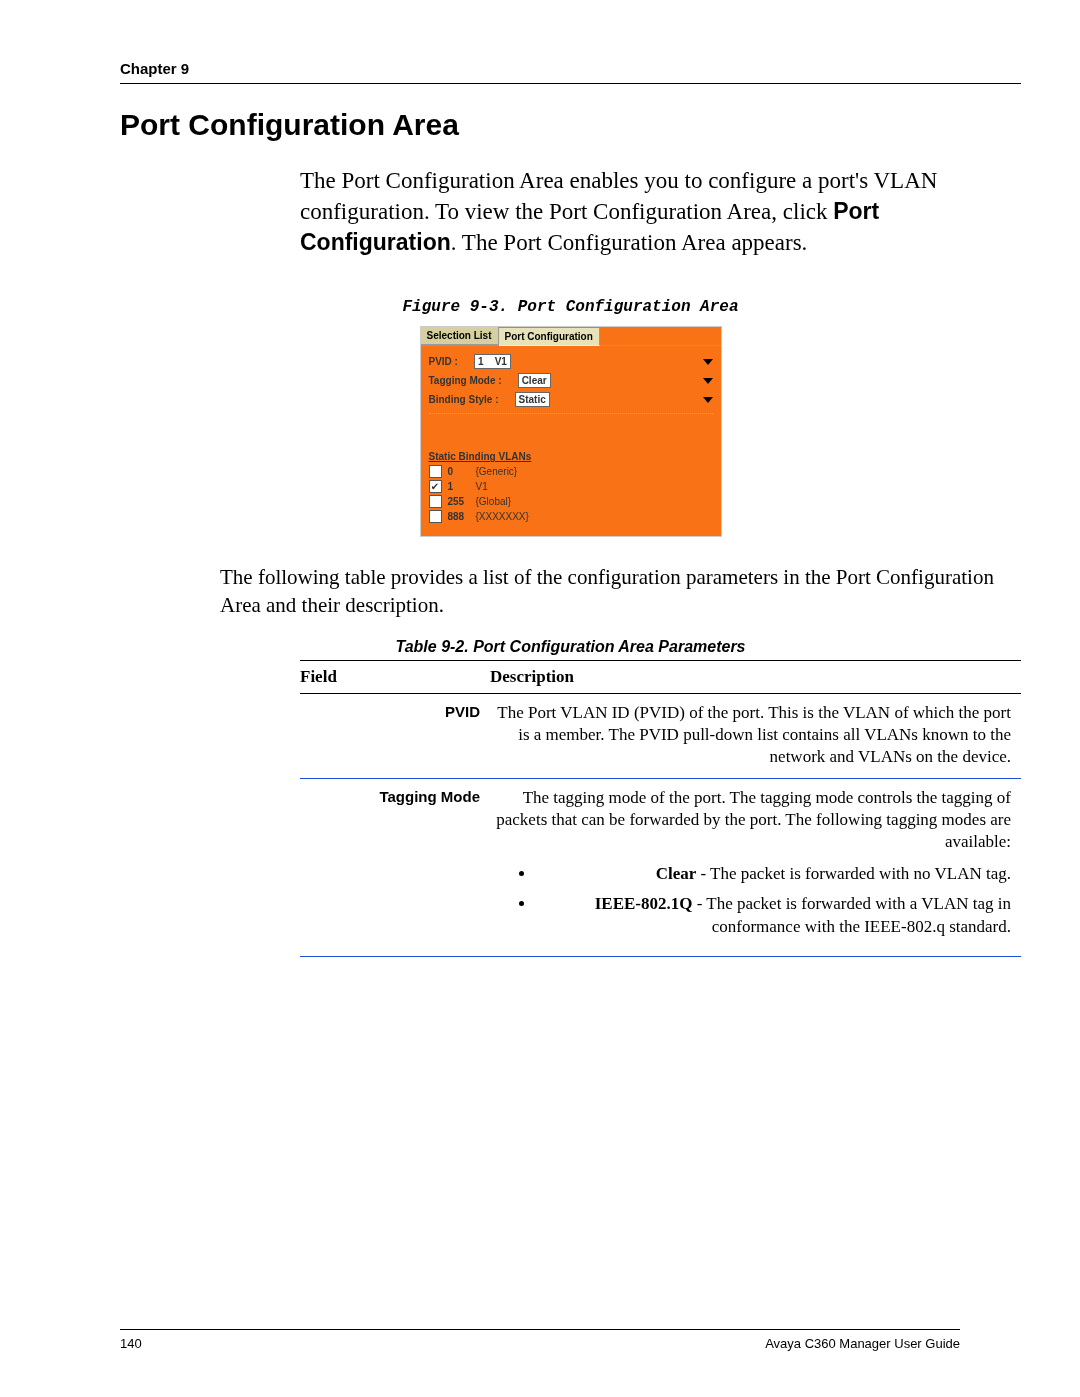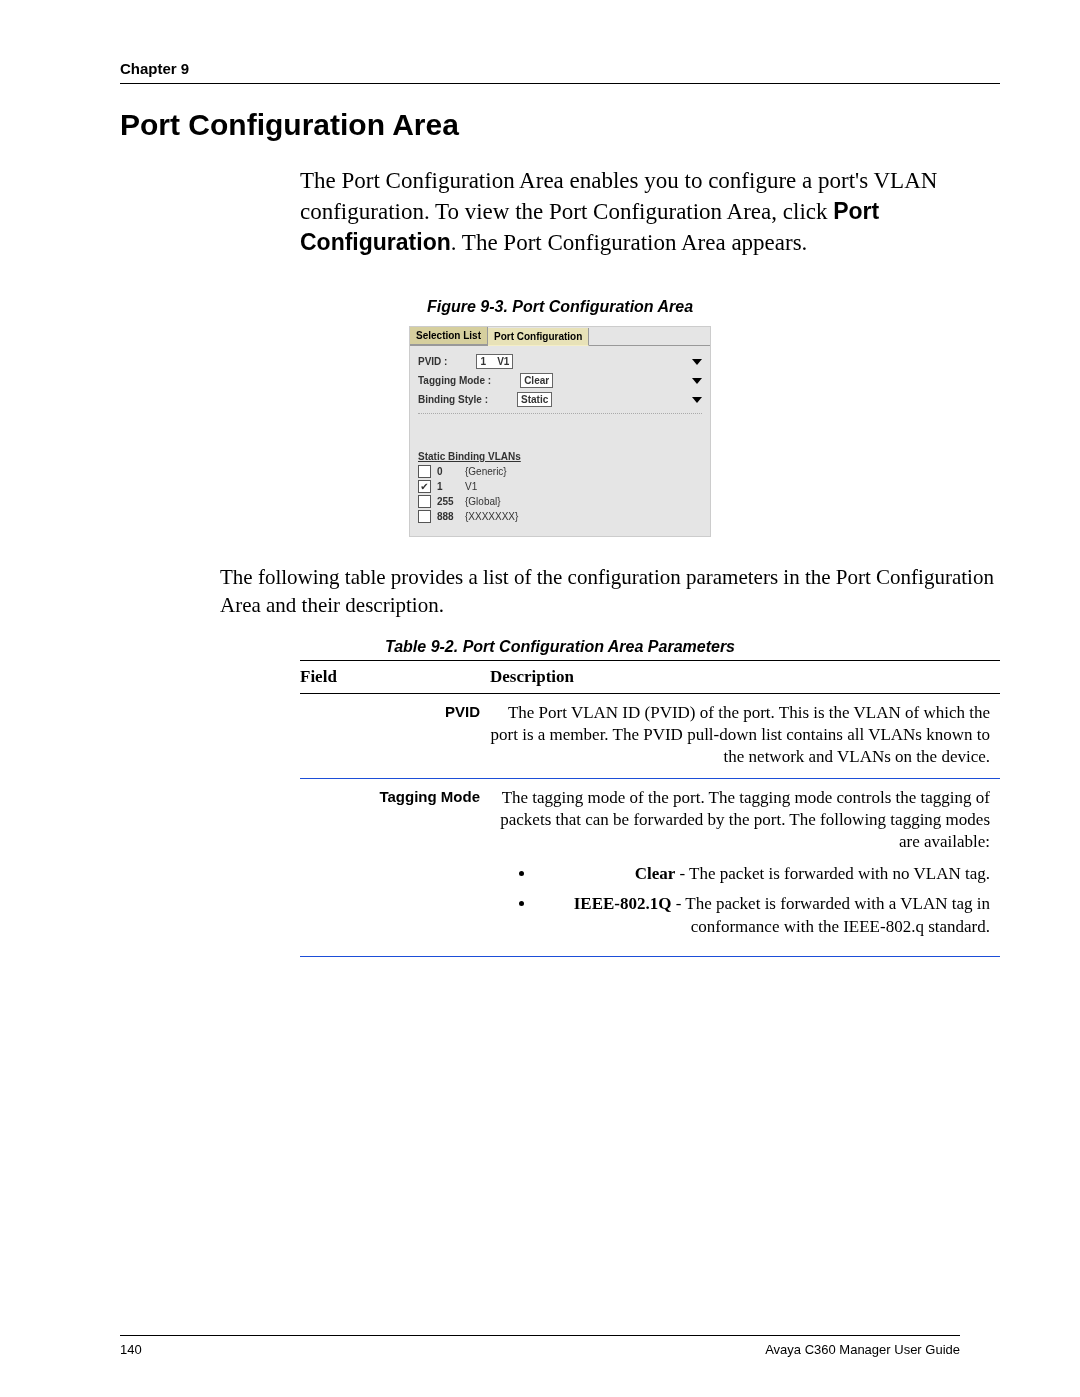--- a/index.html
+++ b/index.html
@@ -6,21 +6,21 @@
     margin: 0;
     padding: 0;
     background: #fff;
     font-family: Georgia, 'Times New Roman', serif;
     color: #000;
     width: 1080px;
     height: 1397px;
     position: relative;
   }
   .page {
-    padding: 60px 80px 50px 120px;
+    padding: 60px 59px 50px 120px;
     box-sizing: border-box;
     height: 100%;
     position: relative;
   }
   .chapter-header {
     font-family: Arial, Helvetica, sans-serif;
     font-weight: bold;
     font-size: 15px;
     margin-bottom: 6px;
   }
@@ -36,34 +36,34 @@
     margin: 0 0 18px 0;
   }
   .intro {
     margin-left: 180px;
     font-size: 23px;
     line-height: 1.35;
   }
   .intro .bold { font-family: Arial, Helvetica, sans-serif; font-weight: bold; }
   .figure-caption {
     text-align: center;
-    font-family: Liberation Sans, sans-serif;
+    font-family: Liberation Mono, monospace;
     font-weight: bold;
     font-style: italic;
     font-size: 16px;
     margin: 40px 0 10px 0;
   }
   .figure-wrap {
     display: flex;
     justify-content: center;
     margin-bottom: 26px;
   }
   .panel {
     width: 300px;
-    background: #e5e5e5;
+    background: #f97316;
     border: 1px solid #ccc;
     font-family: Arial, Helvetica, sans-serif;
     font-size: 11px;
     padding: 0 0 12px 0;
   }
   .tabs { display: flex; border-bottom: 1px solid #999; }
   .tab {
     padding: 3px 6px;
     font-size: 10px;
     font-weight: bold;
@@ -85,21 +85,21 @@
     font-weight: bold;
     color: #333;
     gap: 16px;
   }
   .form-row .lbl { font-size: 10px; color: #333; font-weight: bold; }
   .form-row .fld {
     background: #fff;
     border: 1px solid #666;
     font-size: 10px;
     padding: 1px 3px;
-    margin-left: 13px;
+    margin-left: 0;
     flex: 0 0 auto;
   }
   .form-row .rest { flex: 1; }
   .caret {
     width: 0; height: 0;
     border-left: 5px solid transparent;
     border-right: 5px solid transparent;
     border-top: 6px solid #000;
     margin-left: auto;
   }
@@ -179,21 +179,21 @@
     list-style: disc;
     margin: 10px 0 0 46px;
     padding: 0;
   }
   .bullets li { margin-bottom: 8px; }
   .bullets .b { font-weight: bold; }
   .footer {
     position: absolute;
     left: 120px;
     right: 120px;
-    bottom: 40px;
+    bottom: 46px;
     border-top: 1px solid #000;
     padding-top: 6px;
     font-size: 13px;
     display: flex;
     justify-content: space-between;
     font-family: Arial, Helvetica, sans-serif;
   }
 </style>
 </head>
 <body>

